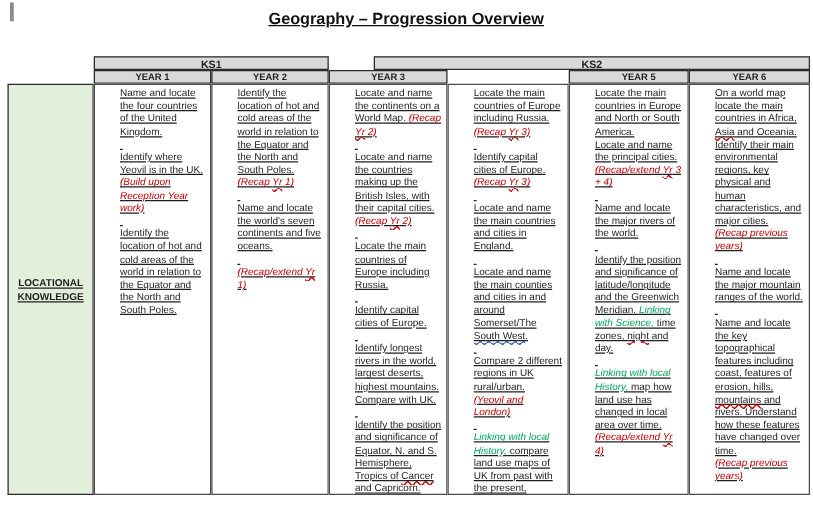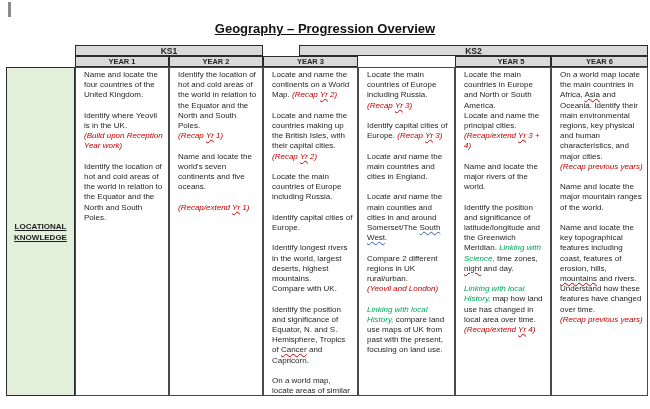--- a/index.html
+++ b/index.html
@@ -6,21 +6,21 @@
   body{
     width:650px;height:409px;background:#ffffff;
     font-family:"Liberation Sans", sans-serif;color:#1f1f1f;
     position:relative;overflow:hidden;
   }
   .artifact{
     position:absolute;left:8px;top:2px;width:3px;height:15px;
     background:#8a8a8a;
   }
   .title{
-    margin:0;padding-top:21px;text-align:center;
+    margin:0;padding-top:7px;text-align:center;
     font-size:13px;font-weight:bold;text-decoration:underline;
     color:#111;
   }
   .ptable{
     position:absolute;left:6px;top:45px;width:610px;
     display:grid;
     grid-template-columns:69px 94px 94px 95px 97px 96px 97px;
     grid-template-rows:11px 11px 329px;
   }
   .spacer{border:none;background:transparent;}
@@ -38,23 +38,24 @@
     grid-row:3;grid-column:1;
     background:#e2efda;border:1px solid #2b2b2b;
     display:flex;align-items:center;justify-content:center;text-align:center;
     font-size:8px;font-weight:bold;text-decoration:underline;
     padding:2px;line-height:11px;
   }
   .cell{
     grid-row:3;
     border:1px solid #4a4a4a;
     background:#fff;
-    padding:2px 4px 2px 8px;
+    padding:2px 4px 2px 20px;
     font-size:8px;line-height:10.2px;
     overflow:hidden;
+    text-decoration:underline;
   }
   .cell p{margin:0;}
   .cell p.blank{min-height:10.2px;}
   .run-red{color:#c00000;font-style:italic;}
   .run-green{color:#00a65a;font-style:italic;}
   .run-wr{
     text-decoration-line:underline;text-decoration-style:wavy;
     text-decoration-color:#c00000;text-decoration-thickness:1px;
     text-underline-offset:1px;
   }

